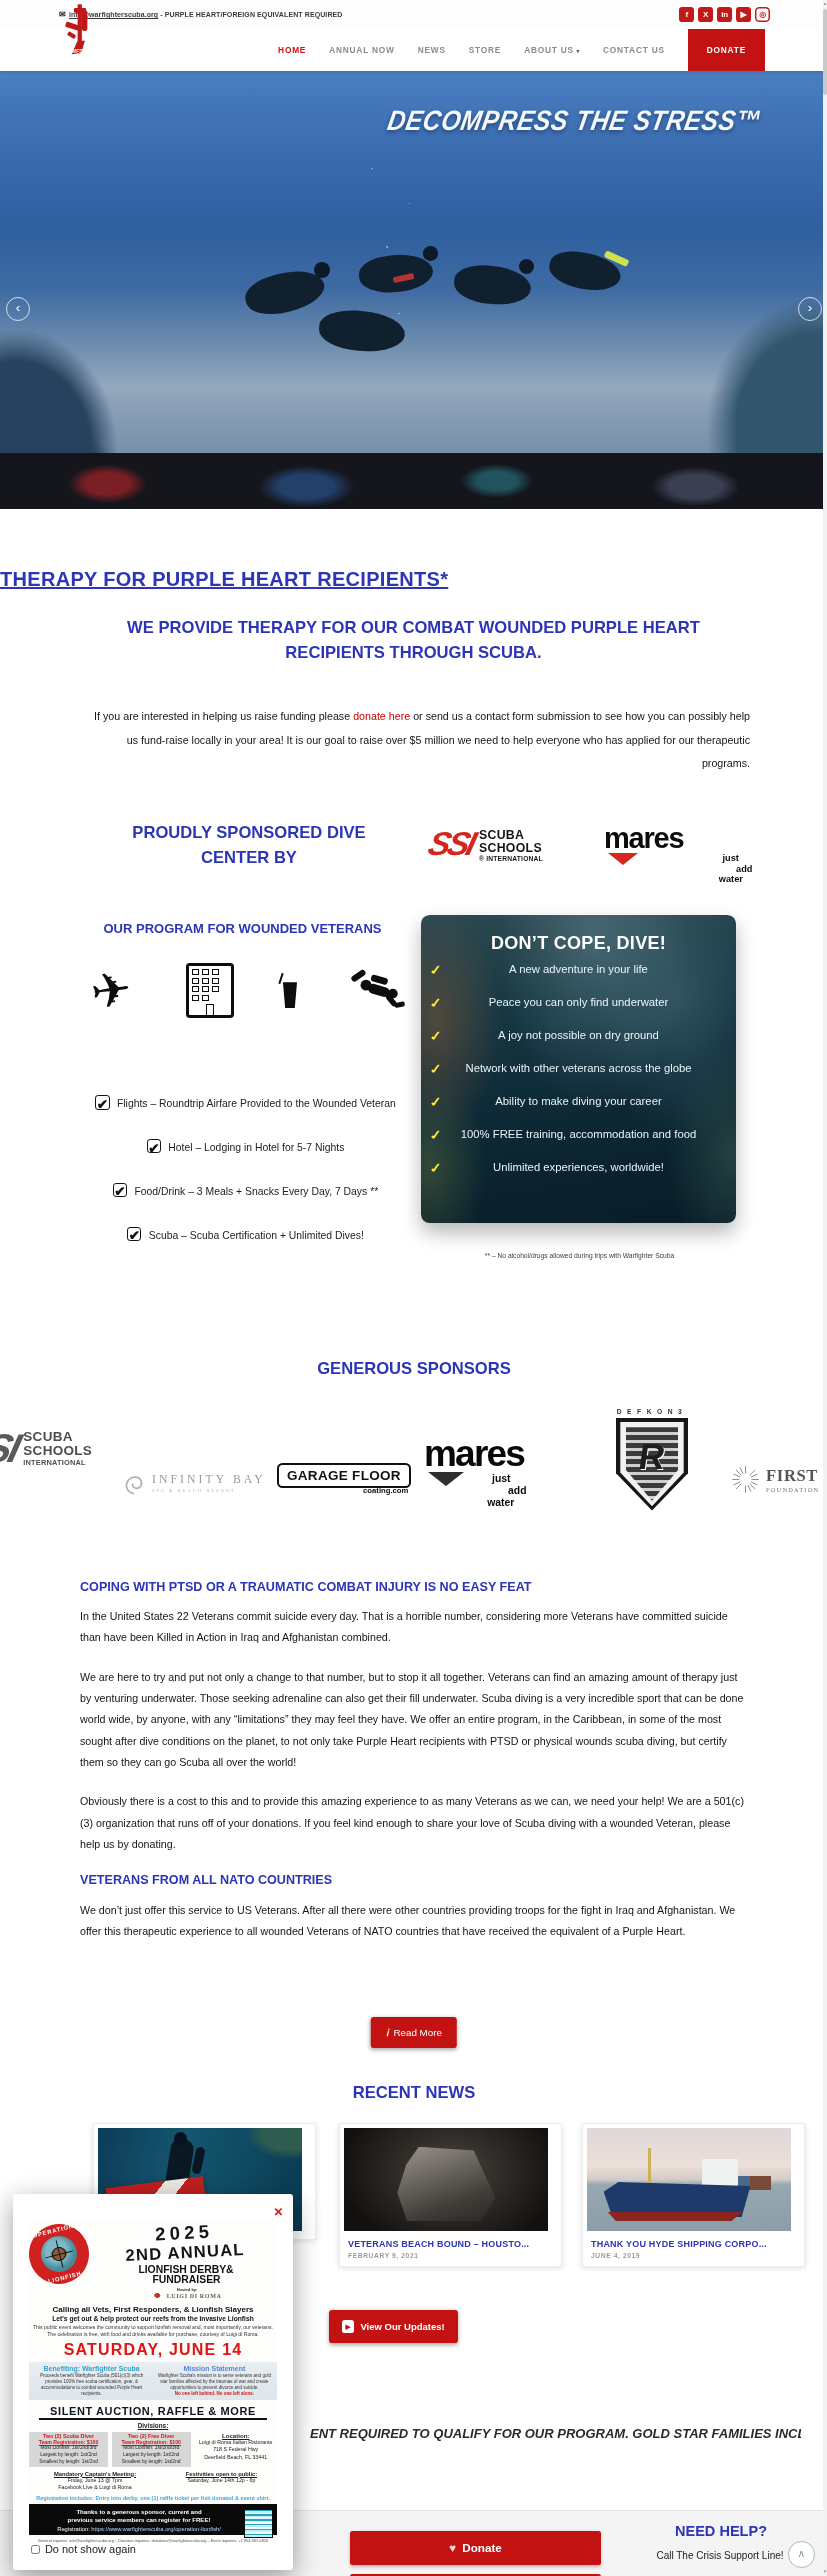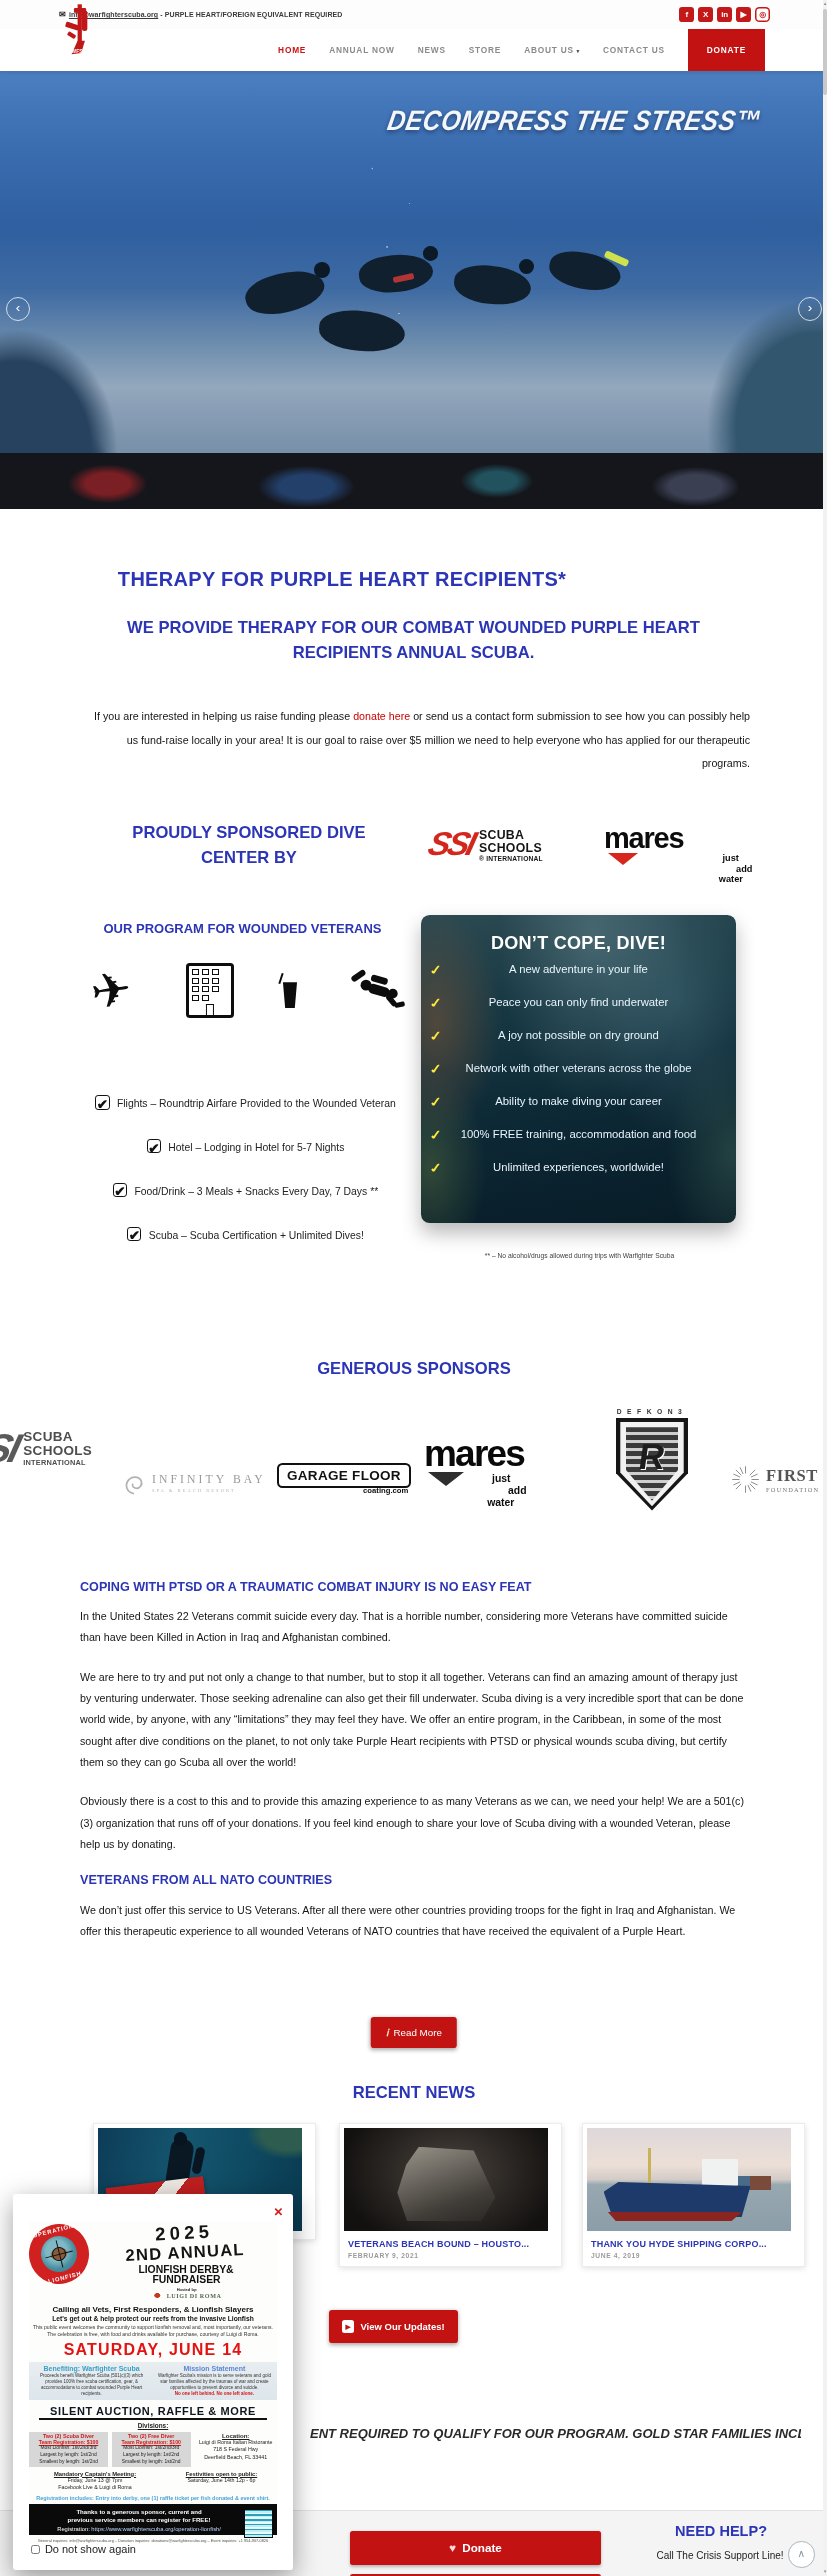--- a/index.html
+++ b/index.html
@@ -48,21 +48,21 @@
   .hero-bottom{position:absolute;left:0;bottom:0;width:828px;height:56px;
     background:radial-gradient(55px 27px at 13% 55%,#7a1f24 0 40%,transparent 72%),
       radial-gradient(67px 29px at 37% 60%,#23406b 0 40%,transparent 72%),
       radial-gradient(49px 23px at 60% 50%,#21525e 0 40%,transparent 74%),
       radial-gradient(58px 26px at 84% 60%,#3a3f52 0 45%,transparent 76%),#15161c;}
   .arrow{position:absolute;top:226px;width:22px;height:22px;border:1.2px solid rgba(255,255,255,.75);border-radius:50%;
     color:#fff;font-size:13.5px;line-height:19.6px;text-align:center;cursor:pointer;z-index:5;}
   .arrow.prev{left:6.1px}.arrow.next{right:6.1px}
   
   .h-blue{color:#2b35b5;font-weight:bold;}
-  .title{position:absolute;top:568px;left:0;width:684px;text-align:center;font-size:20px;letter-spacing:0.3px;}
+  .title{position:absolute;top:568px;left:0;width:684px;text-align:left;font-size:20px;letter-spacing:0.3px;text-decoration:underline;}
   .subtitle{position:absolute;top:616px;left:107px;width:613px;text-align:center;font-size:16.6px;line-height:1.5;}
   .intro-p{position:absolute;top:705px;left:80px;width:670px;font-size:10.7px;line-height:2.2;color:#151515;text-align:right;}
   .link-red{color:#cc0000;text-decoration:none;cursor:pointer;}
   .sponsored-h{position:absolute;top:821px;left:117px;width:264px;text-align:center;font-size:16.6px;line-height:1.5;}
   
   .ssi{position:absolute;display:flex;align-items:flex-start;gap:6.1px;cursor:pointer;}
   .ssi-mark{font-size:33px;font-weight:bold;font-style:italic;letter-spacing:-3.1px;transform:skewX(-14deg);line-height:.9;}
   .ssi-tx{line-height:1.02;font-weight:bold;}
   .ssi-tx .l{font-size:12.3px;letter-spacing:0.3px;}
   .ssi-tx .s{font-size:6.7px;letter-spacing:0.2px;margin-top:1.8px;}
@@ -304,21 +304,21 @@
     <div class="d-head" style="left:519px;top:188px;width:15.3px;height:15.3px;"></div>
     <div class="diver" style="left:549px;top:182px;width:72px;height:36px;transform:rotate(10deg);"></div>
     <div class="acc-y" style="left:604px;top:184px;width:24.5px;height:7.4px;"></div>
     <div class="diver" style="left:319px;top:240px;width:86px;height:40px;transform:rotate(4deg);"></div>
     <div class="hero-bottom"></div>
     <div class="arrow prev">‹</div>
     <div class="arrow next">›</div>
   </div>
 
   <div class="title h-blue">THERAPY FOR PURPLE HEART RECIPIENTS*</div>
-  <div class="subtitle h-blue">WE PROVIDE THERAPY FOR OUR COMBAT WOUNDED PURPLE HEART RECIPIENTS ANNUAL SCUBA.</div>
+  <div class="subtitle h-blue">WE PROVIDE THERAPY FOR OUR COMBAT WOUNDED PURPLE HEART RECIPIENTS THROUGH SCUBA.</div>
   <div class="intro-p"><span>If you are interested in helping us raise funding please </span><a class="link-red">donate here</a><span> or send us a contact form submission to see how you can possibly help us fund-raise locally in your area!  It is our goal to raise over $5 million we need to help everyone who has applied for our therapeutic programs.</span></div>
 
   <div class="sponsored-h h-blue">PROUDLY SPONSORED DIVE CENTER BY</div>
   <div class="ssi" style="left:429px;top:829px;">
     <div class="ssi-mark" style="color:#d3271e;">SSI</div>
     <div class="ssi-tx" style="color:#151515;">
       <div class="l">SCUBA</div>
       <div class="l">SCHOOLS</div>
       <div class="s">® INTERNATIONAL</div>
     </div>

